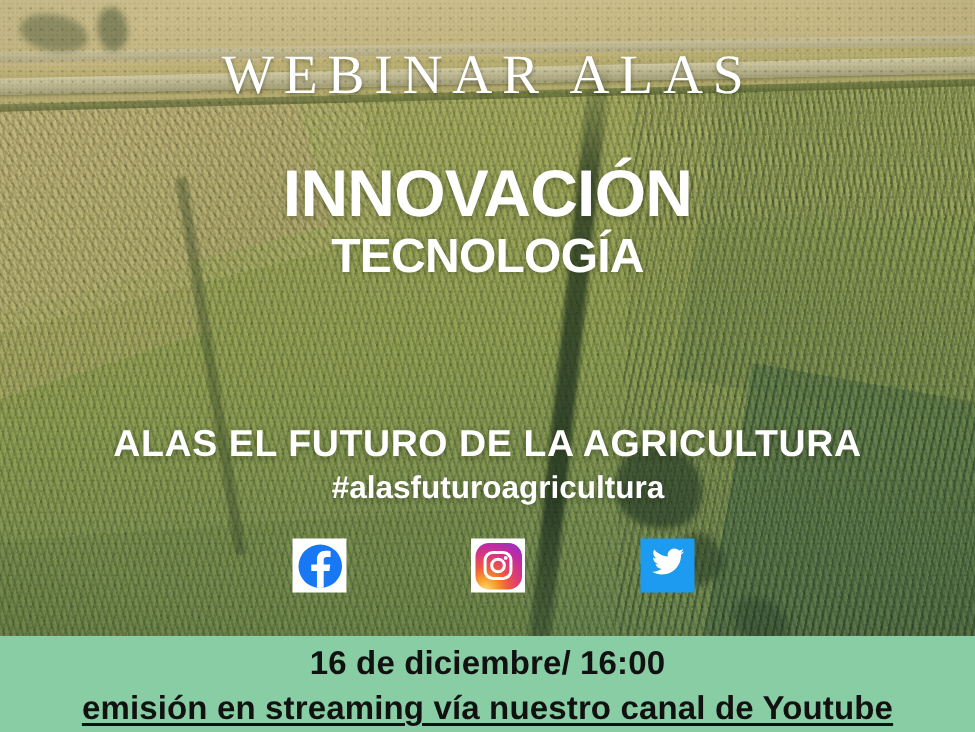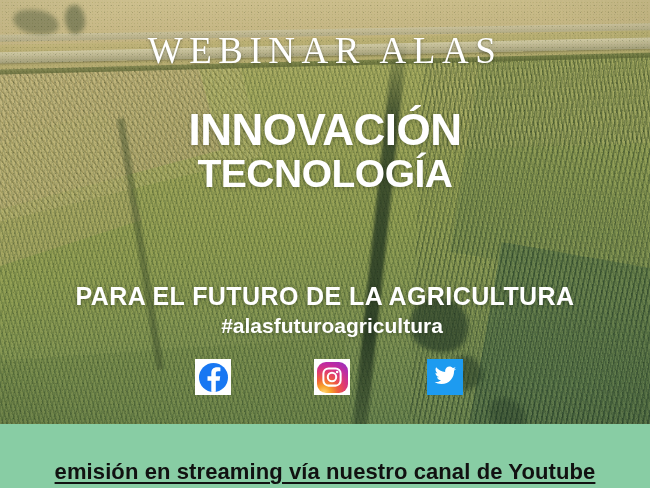--- a/index.html
+++ b/index.html
@@ -299,21 +299,21 @@
     font-weight: 700;
     letter-spacing: -0.5px;
     text-shadow: 0 1px 4px rgba(30,40,20,.35);
   }
   .headline .hl {
     display: block;
     line-height: 0.98;
     white-space: nowrap;
   }
   .hl-1 { font-size: 44px; }
-  .hl-2 { font-size: 39px; margin-top: 4px; }
+  .hl-2 { font-size: 32px; margin-top: 4px; }
   .hl-3 { font-size: 44px; margin-top: 4px; }
 
   .subline {
     position: absolute;
     top: 284px;
     left: 0; right: 0;
     color: #ffffff;
     font-size: 25px;
     font-weight: 700;
     letter-spacing: 0.4px;
@@ -452,21 +452,21 @@
 
   <div class="content">
 
     <div class="kicker">WEBINAR ALAS</div>
 
     <div class="headline">
       <span class="hl hl-1">INNOVACIÓN</span>
       <span class="hl hl-2">TECNOLOGÍA</span>
     </div>
 
-    <div class="subline">PARA EL FUTURO DE LA AGRICULTURA</div>
+    <div class="subline">ALAS EL FUTURO DE LA AGRICULTURA</div>
 
     <div class="hashtag">#alasfuturoagricultura</div>
 
     <div class="socials">
 
       <div class="social social-fb">
         <span class="fb-circle">
           <svg width="20" height="26" viewBox="0 0 20 26" aria-hidden="true">
             <path fill="#ffffff" d="M12.8 26V14.7h3.8l0.6-4.4h-4.4V7.5c0-1.3 0.4-2.2 2.2-2.2H17.4V1.4C17 1.35 15.6 1.2 14 1.2c-3.4 0-5.7 2.1-5.7 5.9v3.2H4.5v4.4h3.8V26z"></path>
           </svg>
@@ -488,16 +488,17 @@
           <svg width="23" height="23" viewBox="0 0 24 24" aria-hidden="true">
             <path fill="#ffffff" d="M23 4.9c-0.8 0.4-1.7 0.6-2.6 0.8 0.9-0.6 1.7-1.5 2-2.6-0.9 0.5-1.9 0.9-2.9 1.1-0.8-0.9-2-1.5-3.3-1.5-2.5 0-4.6 2.1-4.6 4.6 0 0.4 0 0.7 0.1 1-3.8-0.2-7.2-2-9.5-4.8-0.4 0.7-0.6 1.5-0.6 2.3 0 1.6 0.8 3 2 3.8-0.8 0-1.5-0.2-2.1-0.6v0.1c0 2.2 1.6 4.1 3.7 4.5-0.4 0.1-0.8 0.2-1.2 0.2-0.3 0-0.6 0-0.9-0.1 0.6 1.8 2.3 3.1 4.3 3.2-1.6 1.2-3.6 2-5.7 2-0.4 0-0.7 0-1.1-0.1 2 1.3 4.5 2.1 7.1 2.1 8.5 0 13.2-7.1 13.2-13.2v-0.6c0.9-0.7 1.7-1.5 2.3-2.4z"></path>
           </svg>
         </span>
       </div>
 
     </div>
   </div>
 
   <div class="footer">
+    <div class="footer-date">16 de diciembre/ 16:00</div>
     <div class="footer-stream">emisión en streaming vía nuestro canal de Youtube</div>
   </div>
 
 </div>
 
 </body></html>

